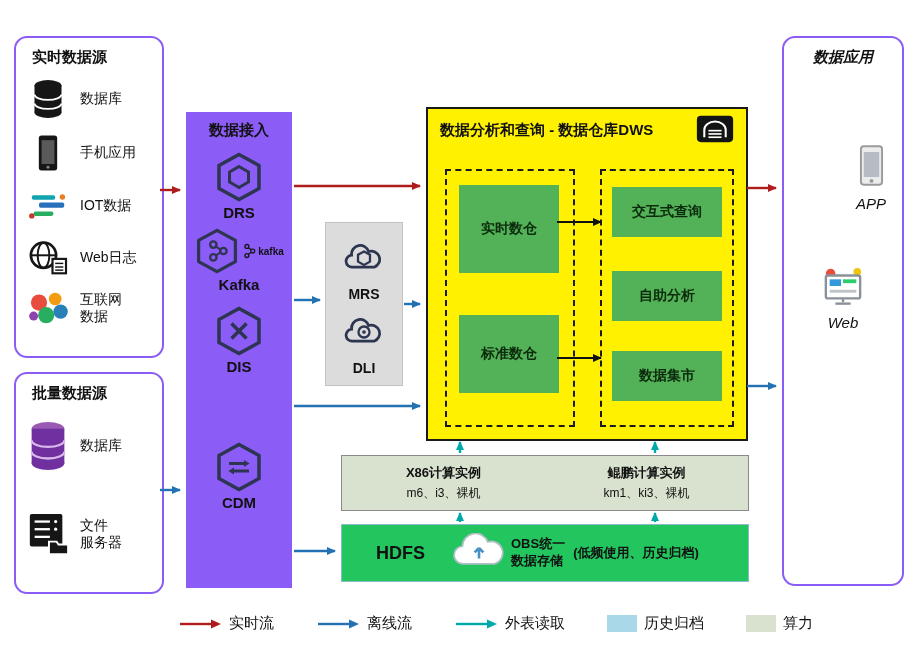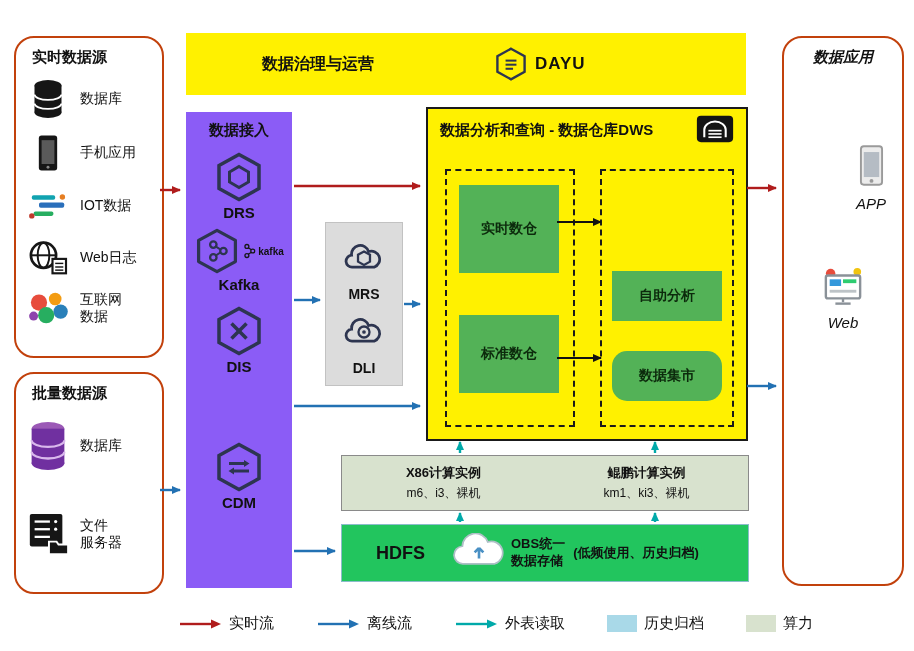--- a/index.html
+++ b/index.html
@@ -1,20 +1,20 @@
 <!DOCTYPE html>
 <html><head>
 <meta charset="utf-8">
 <style>
   html,body{margin:0;padding:0;background:#ffffff;}
   body{font-family:"Liberation Sans","DejaVu Sans",sans-serif;color:#111;}
   #canvas{position:relative;width:914px;height:651px;background:#fff;overflow:hidden;}
 
   
-  .panel{position:absolute;background:#fff;border:2px solid #c2410c;border-radius:20px;}
+  .panel{position:absolute;background:#fff;border:2px solid #8b5cf6;border-radius:13px;}
   .panel-title{position:absolute;top:10px;left:0;width:100%;text-align:center;font-size:15px;font-weight:bold;}
   .src-row{position:absolute;left:8px;width:calc(100% - 16px);display:flex;align-items:center;gap:8px;}
   .src-icon{width:48px;display:flex;justify-content:center;align-items:center;flex:0 0 48px;}
   .src-label{font-size:14px;line-height:1.25;white-space:pre-line;}
 
   
   #governance-bar{position:absolute;left:186px;top:33px;width:560px;height:62px;background:#FFF100;display:flex;align-items:center;}
   #governance-title{margin-left:76px;font-size:16px;font-weight:bold;}
   #dayu-group{margin-left:120px;display:flex;align-items:center;gap:7px;}
   #dayu-text{font-size:17px;font-weight:bold;letter-spacing:1px;}
@@ -163,32 +163,20 @@
             <circle cx="31" cy="10" r="1.7" fill="#fff"></circle>
             <circle cx="31" cy="18" r="1.7" fill="#fff"></circle>
             <path d="M24,31 h8 l2,3 h10 v10 h-20 z" fill="#161616" stroke="#fff" stroke-width="2"></path>
           </svg>
       </span>
       <span class="src-label">文件
 服务器</span>
     </div>
   </div>
 
-  <div id="governance-bar">
-    <span id="governance-title">数据治理与运营</span>
-    <span id="dayu-group">
-      <svg viewBox="0 0 100 100" width="34" height="34">
-          <polygon points="50,5 90,27 90,73 50,95 10,73 10,27" fill="none" stroke="#2d3550" stroke-width="7"></polygon>
-          <line x1="34" y1="40" x2="66" y2="40" stroke="#2d3550" stroke-width="6"></line>
-          <line x1="34" y1="52" x2="66" y2="52" stroke="#2d3550" stroke-width="6"></line>
-          <line x1="34" y1="64" x2="56" y2="64" stroke="#2d3550" stroke-width="6"></line>
-        </svg>
-      <span id="dayu-text">DAYU</span>
-    </span>
-  </div>
 
   <div id="ingestion-col">
     <div id="ingestion-title">数据接入</div>
 
     <div class="svc" style="top:40px;">
       <div class="svc-row">
         <svg viewBox="0 0 100 100" width="50" height="50">
             <polygon points="50,5 90,27 90,73 50,95 10,73 10,27" fill="none" stroke="#2d3550" stroke-width="7"></polygon>
             <polygon points="50,29 69,40 69,60 50,71 31,60 31,40" fill="none" stroke="#2d3550" stroke-width="6"></polygon>
           </svg>
@@ -278,24 +266,27 @@
     <div id="dws-left" class="dashed-group">
       <div class="green-box" style="left:12px;top:14px;width:100px;height:88px;">
           <span>实时数仓</span>
         </div>
       <div class="green-box" style="left:12px;top:144px;width:100px;height:78px;">
           <span>标准数仓</span>
         </div>
     </div>
 
     <div id="dws-right" class="dashed-group">
+      <div class="green-box" style="left:10px;top:16px;width:110px;height:50px;">
+          <span>交互式查询</span>
+        </div>
       <div class="green-box" style="left:10px;top:100px;width:110px;height:50px;">
           <span>自助分析</span>
         </div>
-      <div class="green-box" style="left:10px;top:180px;width:110px;height:50px;border-radius:15px;">
+      <div class="green-box" style="left:10px;top:180px;width:110px;height:50px;">
           <span>数据集市</span>
         </div>
     </div>
   </div>
 
   <div id="compute-bar">
     <div class="compute-group">
       <div class="compute-title">X86计算实例</div>
       <div class="compute-detail">m6、i3、裸机</div>
     </div>

